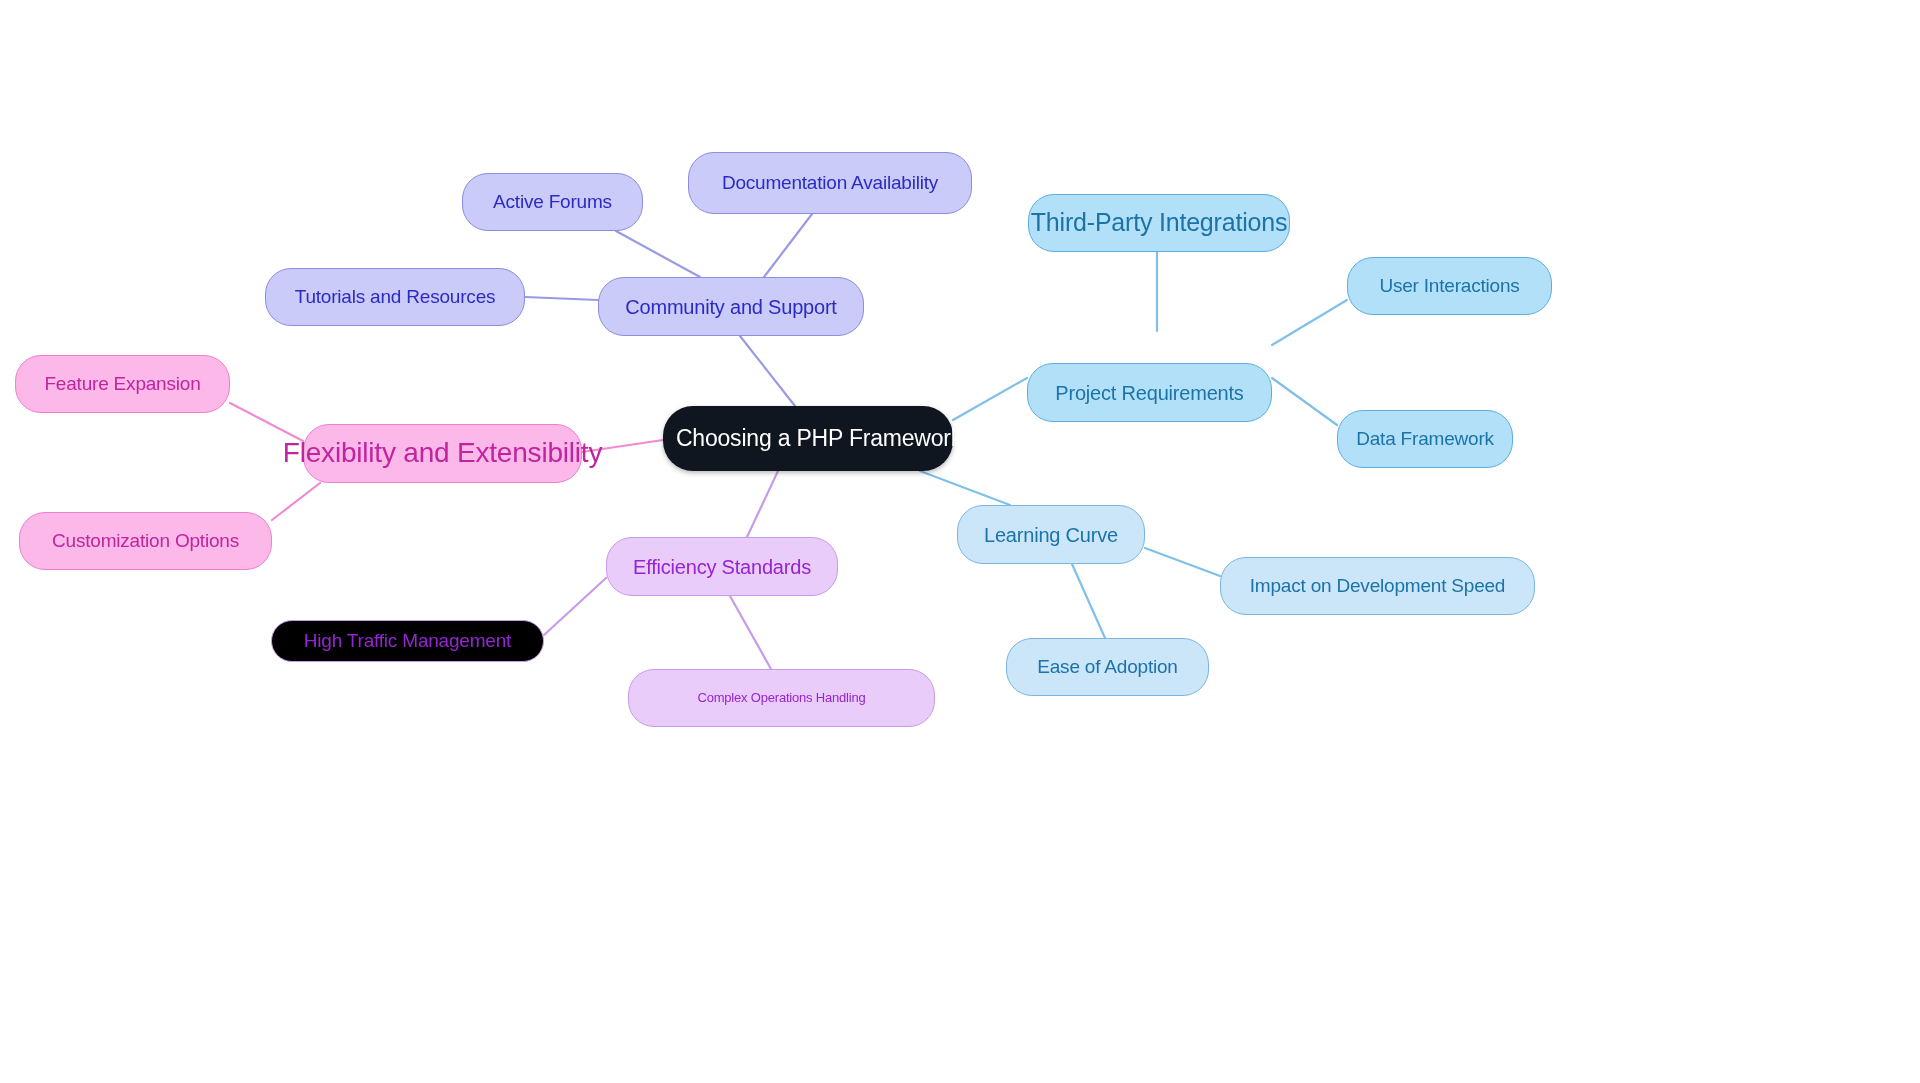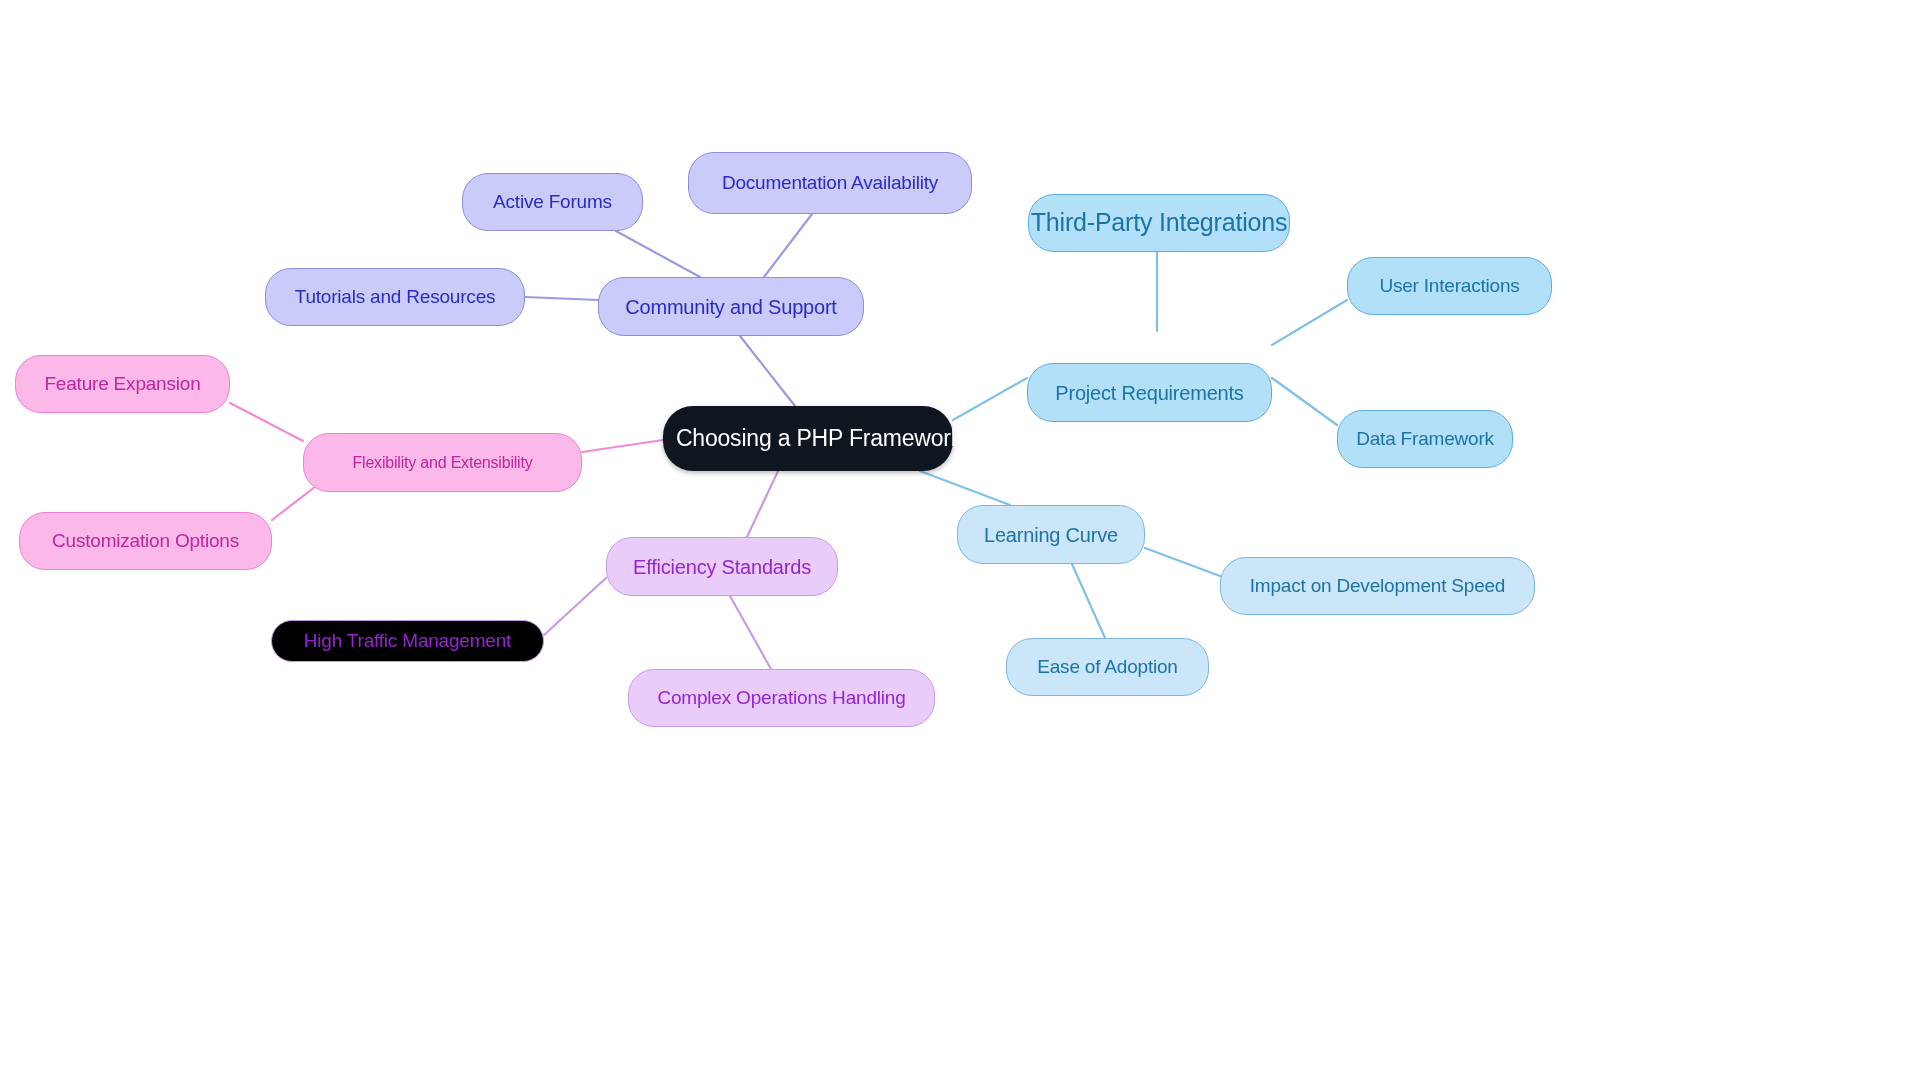--- a/index.html
+++ b/index.html
@@ -111,27 +111,27 @@
       </div>
       <div class="node" style="left: 957px; top: 505px; width: 188px; height: 59px; background: rgb(203, 229, 249); border-color: rgb(124, 182, 223); color: rgb(27, 115, 168); font-size: 20px;">
         <span class="node-label">Learning Curve</span>
       </div>
       <div class="node" style="left: 15px; top: 355px; width: 215px; height: 58px; background: rgb(251, 184, 232); border-color: rgb(240, 127, 208); color: rgb(192, 36, 158); font-size: 19px;">
         <span class="node-label">Feature Expansion</span>
       </div>
       <div class="node" style="left: 19px; top: 512px; width: 253px; height: 58px; background: rgb(251, 184, 232); border-color: rgb(240, 127, 208); color: rgb(192, 36, 158); font-size: 19px;">
         <span class="node-label">Customization Options</span>
       </div>
-      <div class="node" style="left: 303px; top: 424px; width: 279px; height: 59px; background: rgb(251, 184, 232); border-color: rgb(240, 127, 208); color: rgb(192, 36, 158); font-size: 16px; margin-top: 9px;">
+      <div class="node" style="left: 303px; top: 424px; width: 279px; height: 59px; background: rgb(251, 184, 232); border-color: rgb(240, 127, 208); color: rgb(192, 36, 158); font-size: 28px;">
         <span class="node-label">Flexibility and Extensibility</span>
       </div>
       <div class="node" style="left: 271px; top: 620px; width: 273px; height: 42px; background: #000000; border-color: rgb(200, 155, 232); color: rgb(148, 37, 208); font-size: 19px;">
         <span class="node-label">High Traffic Management</span>
       </div>
-      <div class="node" style="left: 628px; top: 669px; width: 307px; height: 58px; background: rgb(234, 204, 251); border-color: rgb(200, 155, 232); color: rgb(148, 37, 208); font-size: 19px;">
+      <div class="node" style="left: 628px; top: 669px; width: 307px; height: 58px; background: rgb(234, 204, 251); border-color: rgb(200, 155, 232); color: rgb(148, 37, 208); font-size: 13px;">
         <span class="node-label">Complex Operations Handling</span>
       </div>
       <div class="node" style="left: 606px; top: 537px; width: 232px; height: 59px; background: rgb(234, 204, 251); border-color: rgb(200, 155, 232); color: rgb(148, 37, 208); font-size: 20px;">
         <span class="node-label">Efficiency Standards</span>
       </div>
       <div class="node root" style="left: 663px; top: 406px; width: 290px; height: 65px; background: rgb(15, 22, 32); border-color: rgb(15, 22, 32); color: rgb(255, 255, 255); font-size: 23px; padding-left: 22px;">
         <span class="node-label">Choosing a PHP Framework</span>
       </div>
     </div>
 </div>

